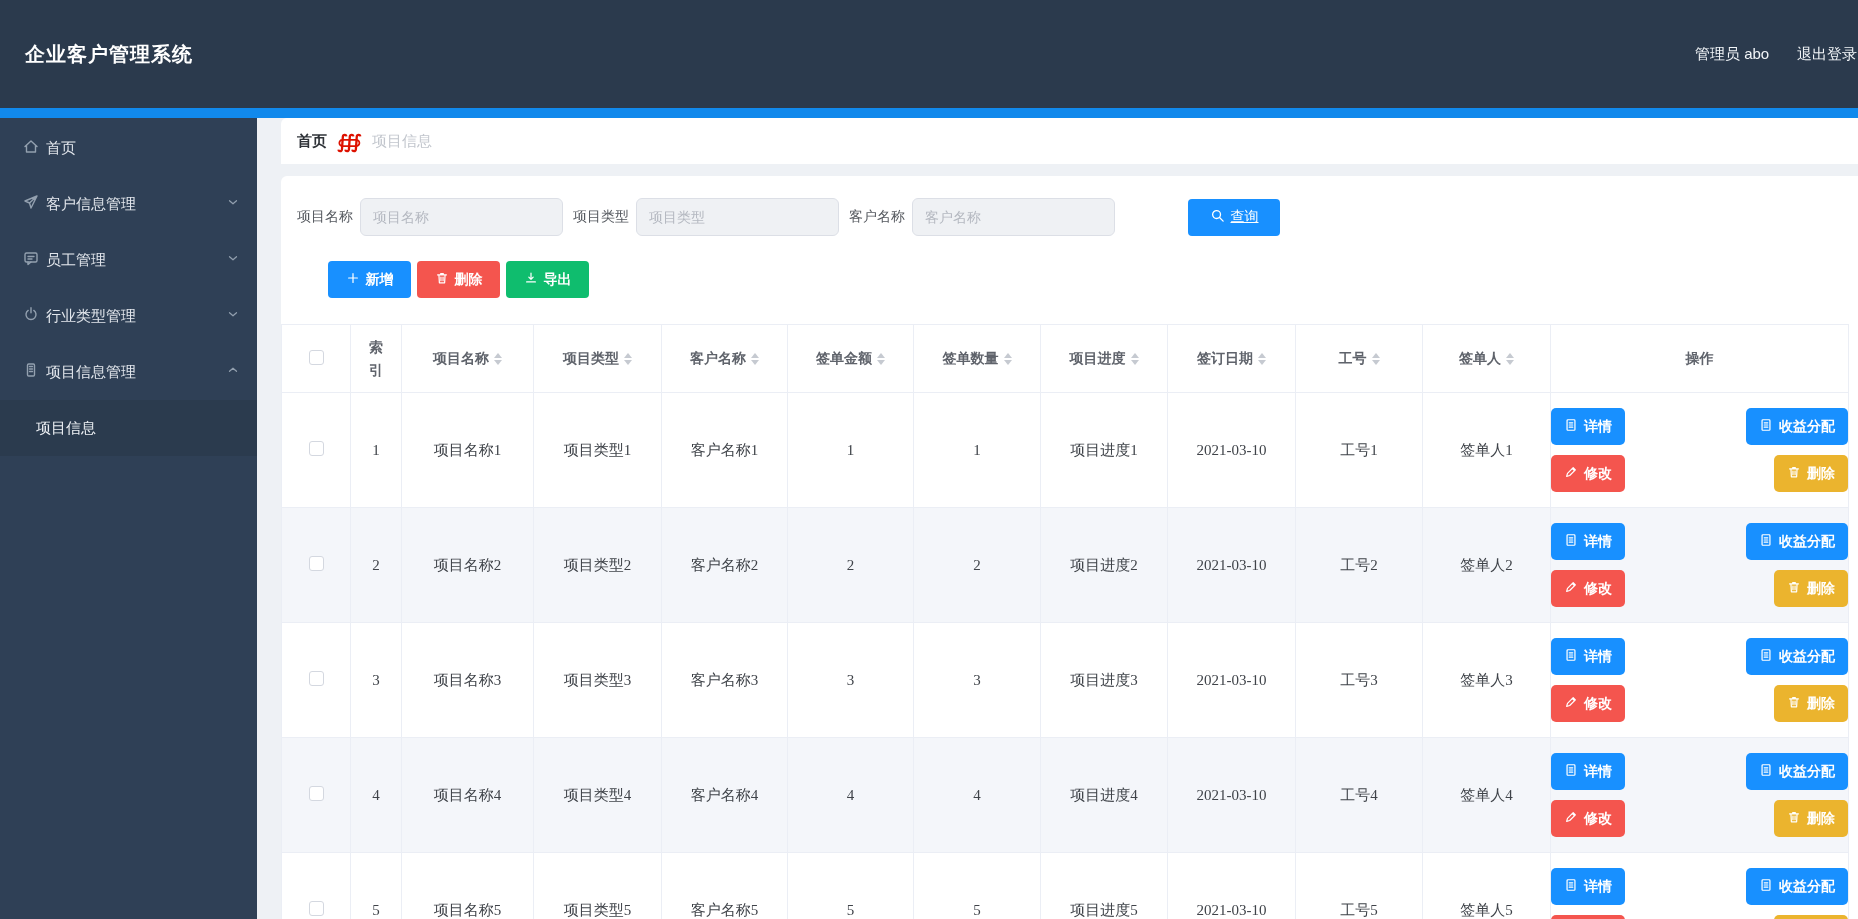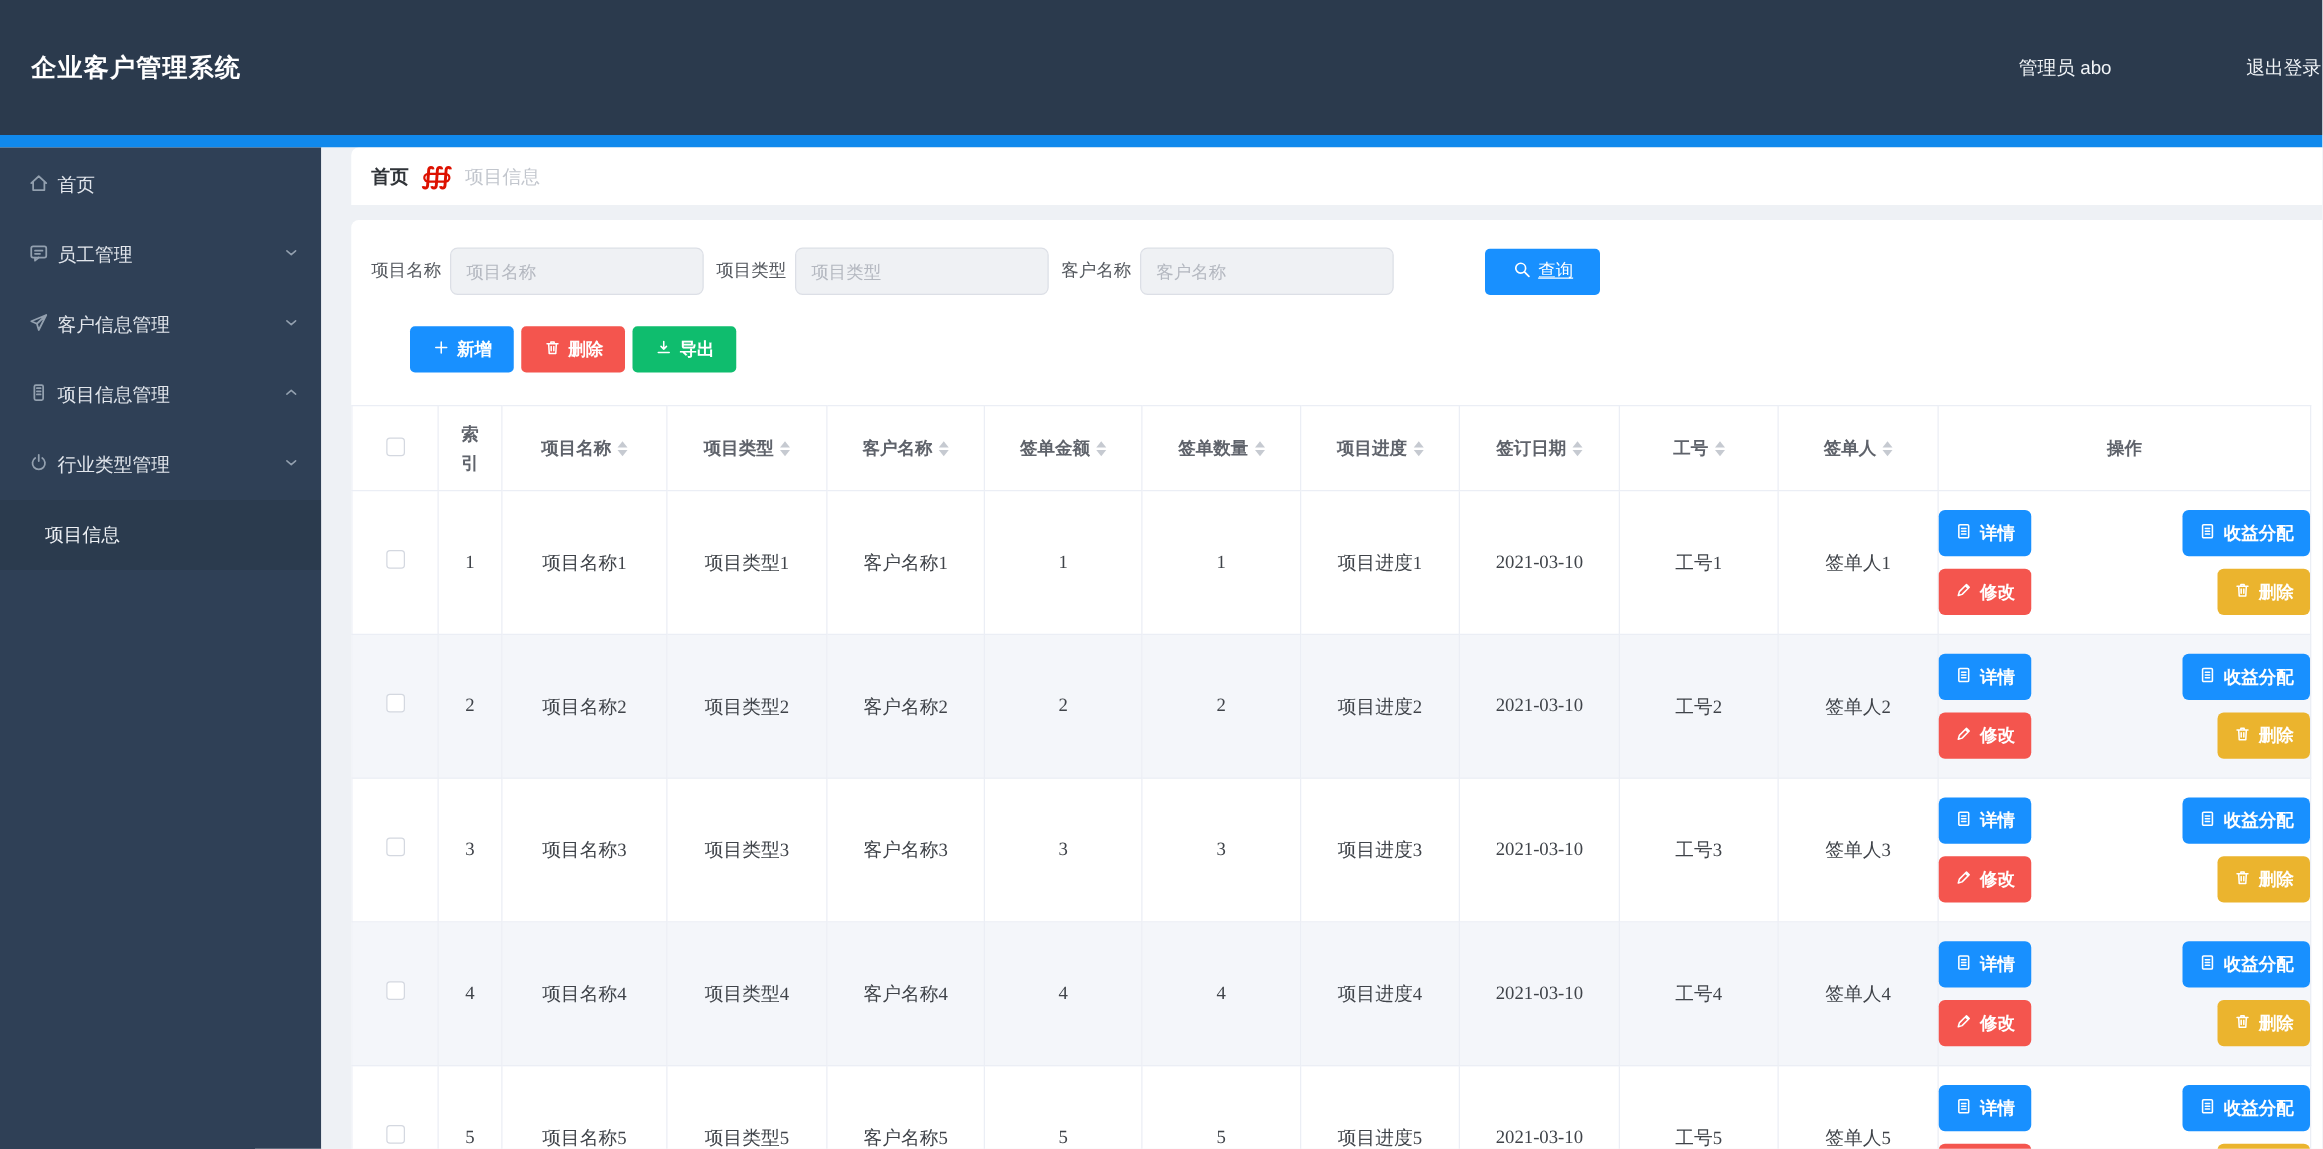--- a/index.html
+++ b/index.html
@@ -2,21 +2,21 @@
 <html><head>
 <meta charset="utf-8">
 <style>
   * { margin:0; padding:0; box-sizing:border-box; }
   html,body { width:1858px; height:919px; overflow:hidden; background:#eef1f5;
               font-family:"Liberation Sans","DejaVu Sans",sans-serif; }
 
   
   .topbar { height:108px; background:#2b3a4d; position:relative; display:flex; align-items:center; }
   .app-title { color:#fff; font-size:20px; font-weight:bold; margin-left:25px; letter-spacing:1px; }
-  .topbar .admin { position:absolute; left:1615px; color:#f2f5f8; font-size:15px; }
+  .topbar .admin { position:absolute; left:1695px; color:#f2f5f8; font-size:15px; }
   .topbar .logout { position:absolute; left:1797px; color:#f2f5f8; font-size:15px; white-space:nowrap; cursor:pointer; }
   .bluebar { height:10px; background:#1189ec; }
 
   
   .shell { display:flex; height:825px; }
 
   
   .sidebar { width:257px; background:#2f4056; flex:none; padding-top:2px; }
   .side-item { height:56px; display:flex; align-items:center; position:relative;
                padding-left:23px; cursor:pointer; }
@@ -93,54 +93,54 @@
 
   <div class="sidebar" id="sidebar">
       <div class="side-item">
         <span class="ic"><svg class="ic" width="16" height="16" viewBox="0 0 16 16" fill="none" stroke="currentColor" stroke-width="1.4" stroke-linecap="round" stroke-linejoin="round">
             <path d="M2 8.5 8 3l6 5.5M3.5 7.5V14h9V7.5"></path>
           </svg></span>
         <span class="lbl">首页</span>
       </div>
       <div class="side-item">
         <span class="ic"><svg class="ic" width="16" height="16" viewBox="0 0 16 16" fill="none" stroke="currentColor" stroke-width="1.4" stroke-linecap="round" stroke-linejoin="round">
+            <path d="M14 2 2 7l4.5 2L8 14l6-12zM6.5 9 14 2"></path>
+          </svg></span>
+        <span class="lbl">客户信息管理</span>
+        <span class="chev"><svg class="ic" width="14" height="14" viewBox="0 0 16 16" fill="none" stroke="currentColor" stroke-width="1.4" stroke-linecap="round" stroke-linejoin="round">
+            <path d="M4 6.5 8 10l4-3.5"></path>
+          </svg></span>
+      </div>
+      <div class="side-item">
+        <span class="ic"><svg class="ic" width="16" height="16" viewBox="0 0 16 16" fill="none" stroke="currentColor" stroke-width="1.4" stroke-linecap="round" stroke-linejoin="round">
             <rect x="2" y="3" width="12" height="9" rx="1.5"></rect>
             <path d="M5 12v2.5L8 12M5 6.5h6M5 9h4"></path>
           </svg></span>
         <span class="lbl">员工管理</span>
         <span class="chev"><svg class="ic" width="14" height="14" viewBox="0 0 16 16" fill="none" stroke="currentColor" stroke-width="1.4" stroke-linecap="round" stroke-linejoin="round">
             <path d="M4 6.5 8 10l4-3.5"></path>
           </svg></span>
       </div>
       <div class="side-item">
         <span class="ic"><svg class="ic" width="16" height="16" viewBox="0 0 16 16" fill="none" stroke="currentColor" stroke-width="1.4" stroke-linecap="round" stroke-linejoin="round">
-            <path d="M14 2 2 7l4.5 2L8 14l6-12zM6.5 9 14 2"></path>
-          </svg></span>
-        <span class="lbl">客户信息管理</span>
+            <path d="M5.2 4.4a5 5 0 1 0 5.6 0M8 1.8v5"></path>
+          </svg></span>
+        <span class="lbl">行业类型管理</span>
         <span class="chev"><svg class="ic" width="14" height="14" viewBox="0 0 16 16" fill="none" stroke="currentColor" stroke-width="1.4" stroke-linecap="round" stroke-linejoin="round">
             <path d="M4 6.5 8 10l4-3.5"></path>
           </svg></span>
       </div>
       <div class="side-item">
         <span class="ic"><svg class="ic" width="16" height="16" viewBox="0 0 16 16" fill="none" stroke="currentColor" stroke-width="1.4" stroke-linecap="round" stroke-linejoin="round">
             <rect x="4.5" y="2" width="7" height="12" rx="1.2"></rect>
             <path d="M6.5 4.5h3M6.5 7h3M6.5 9.5h3"></path>
           </svg></span>
         <span class="lbl">项目信息管理</span>
         <span class="chev"><svg class="ic" width="14" height="14" viewBox="0 0 16 16" fill="none" stroke="currentColor" stroke-width="1.4" stroke-linecap="round" stroke-linejoin="round">
             <path d="M4 9.5 8 6l4 3.5"></path>
-          </svg></span>
-      </div>
-      <div class="side-item">
-        <span class="ic"><svg class="ic" width="16" height="16" viewBox="0 0 16 16" fill="none" stroke="currentColor" stroke-width="1.4" stroke-linecap="round" stroke-linejoin="round">
-            <path d="M5.2 4.4a5 5 0 1 0 5.6 0M8 1.8v5"></path>
-          </svg></span>
-        <span class="lbl">行业类型管理</span>
-        <span class="chev"><svg class="ic" width="14" height="14" viewBox="0 0 16 16" fill="none" stroke="currentColor" stroke-width="1.4" stroke-linecap="round" stroke-linejoin="round">
-            <path d="M4 6.5 8 10l4-3.5"></path>
           </svg></span>
       </div>
       <div class="submenu">
         <div class="sub-item">
           <span class="lbl">项目信息</span>
         </div>
       </div>
     </div>
 
   <div class="content">

